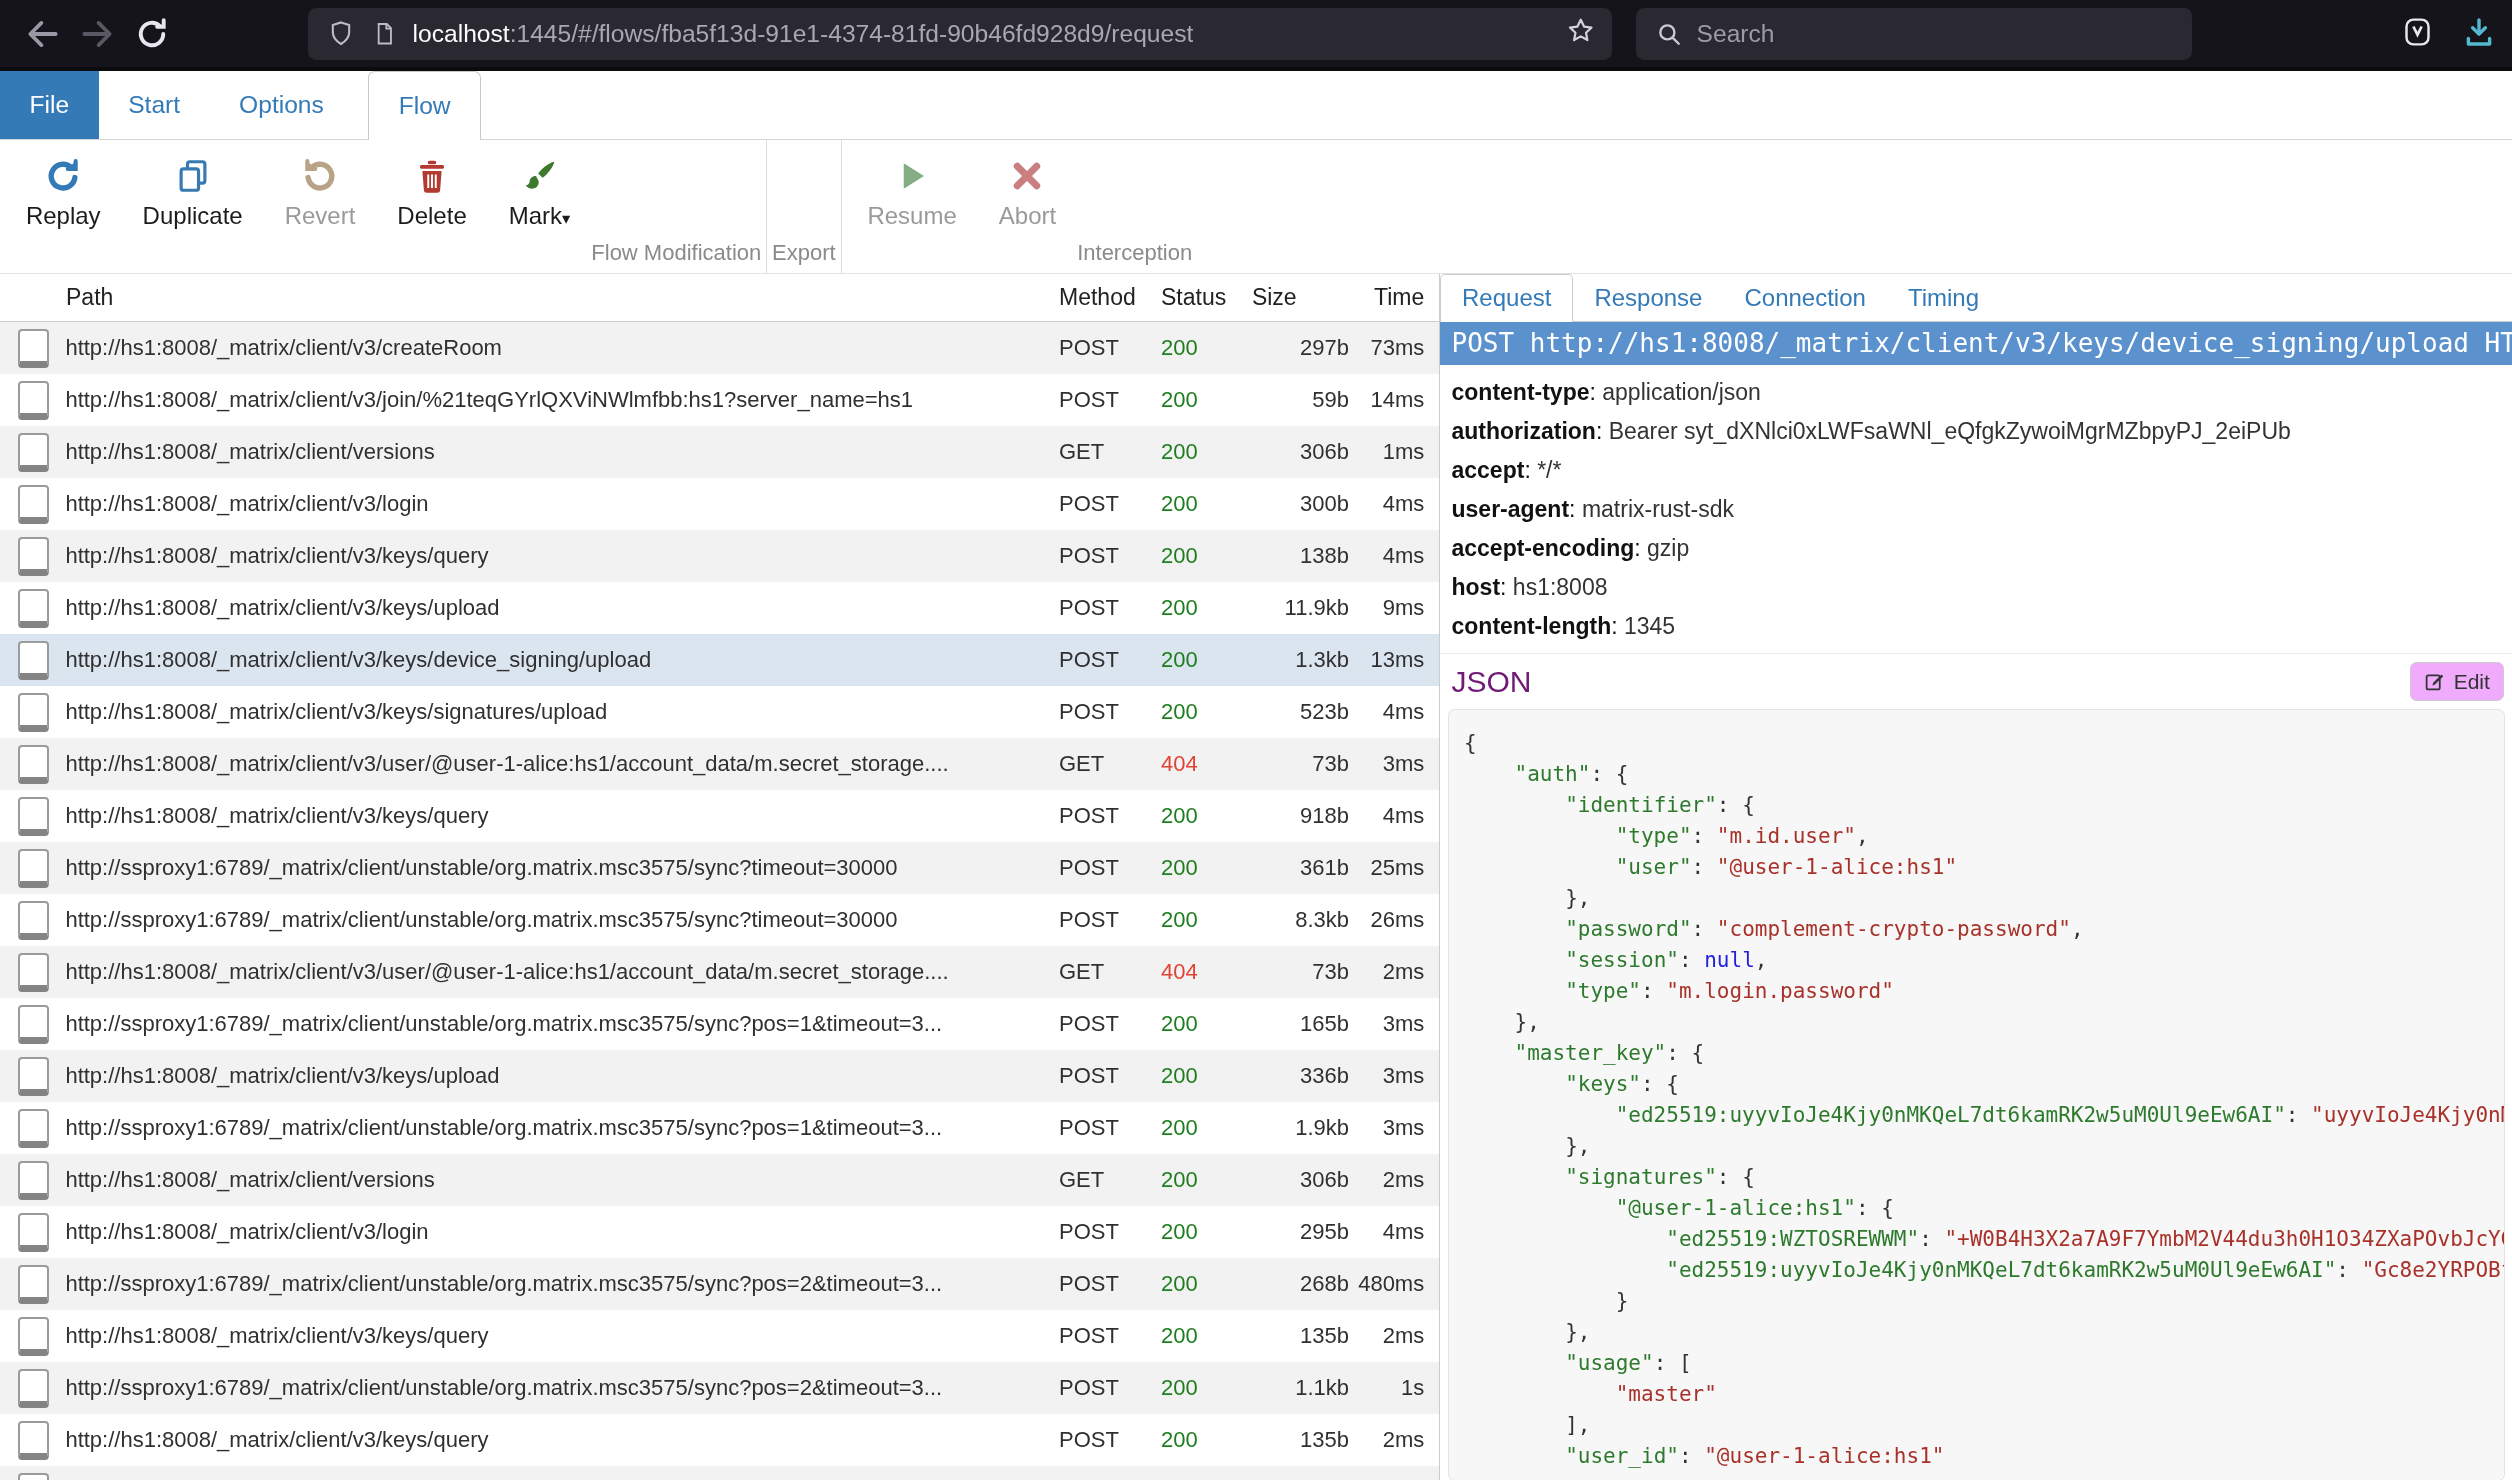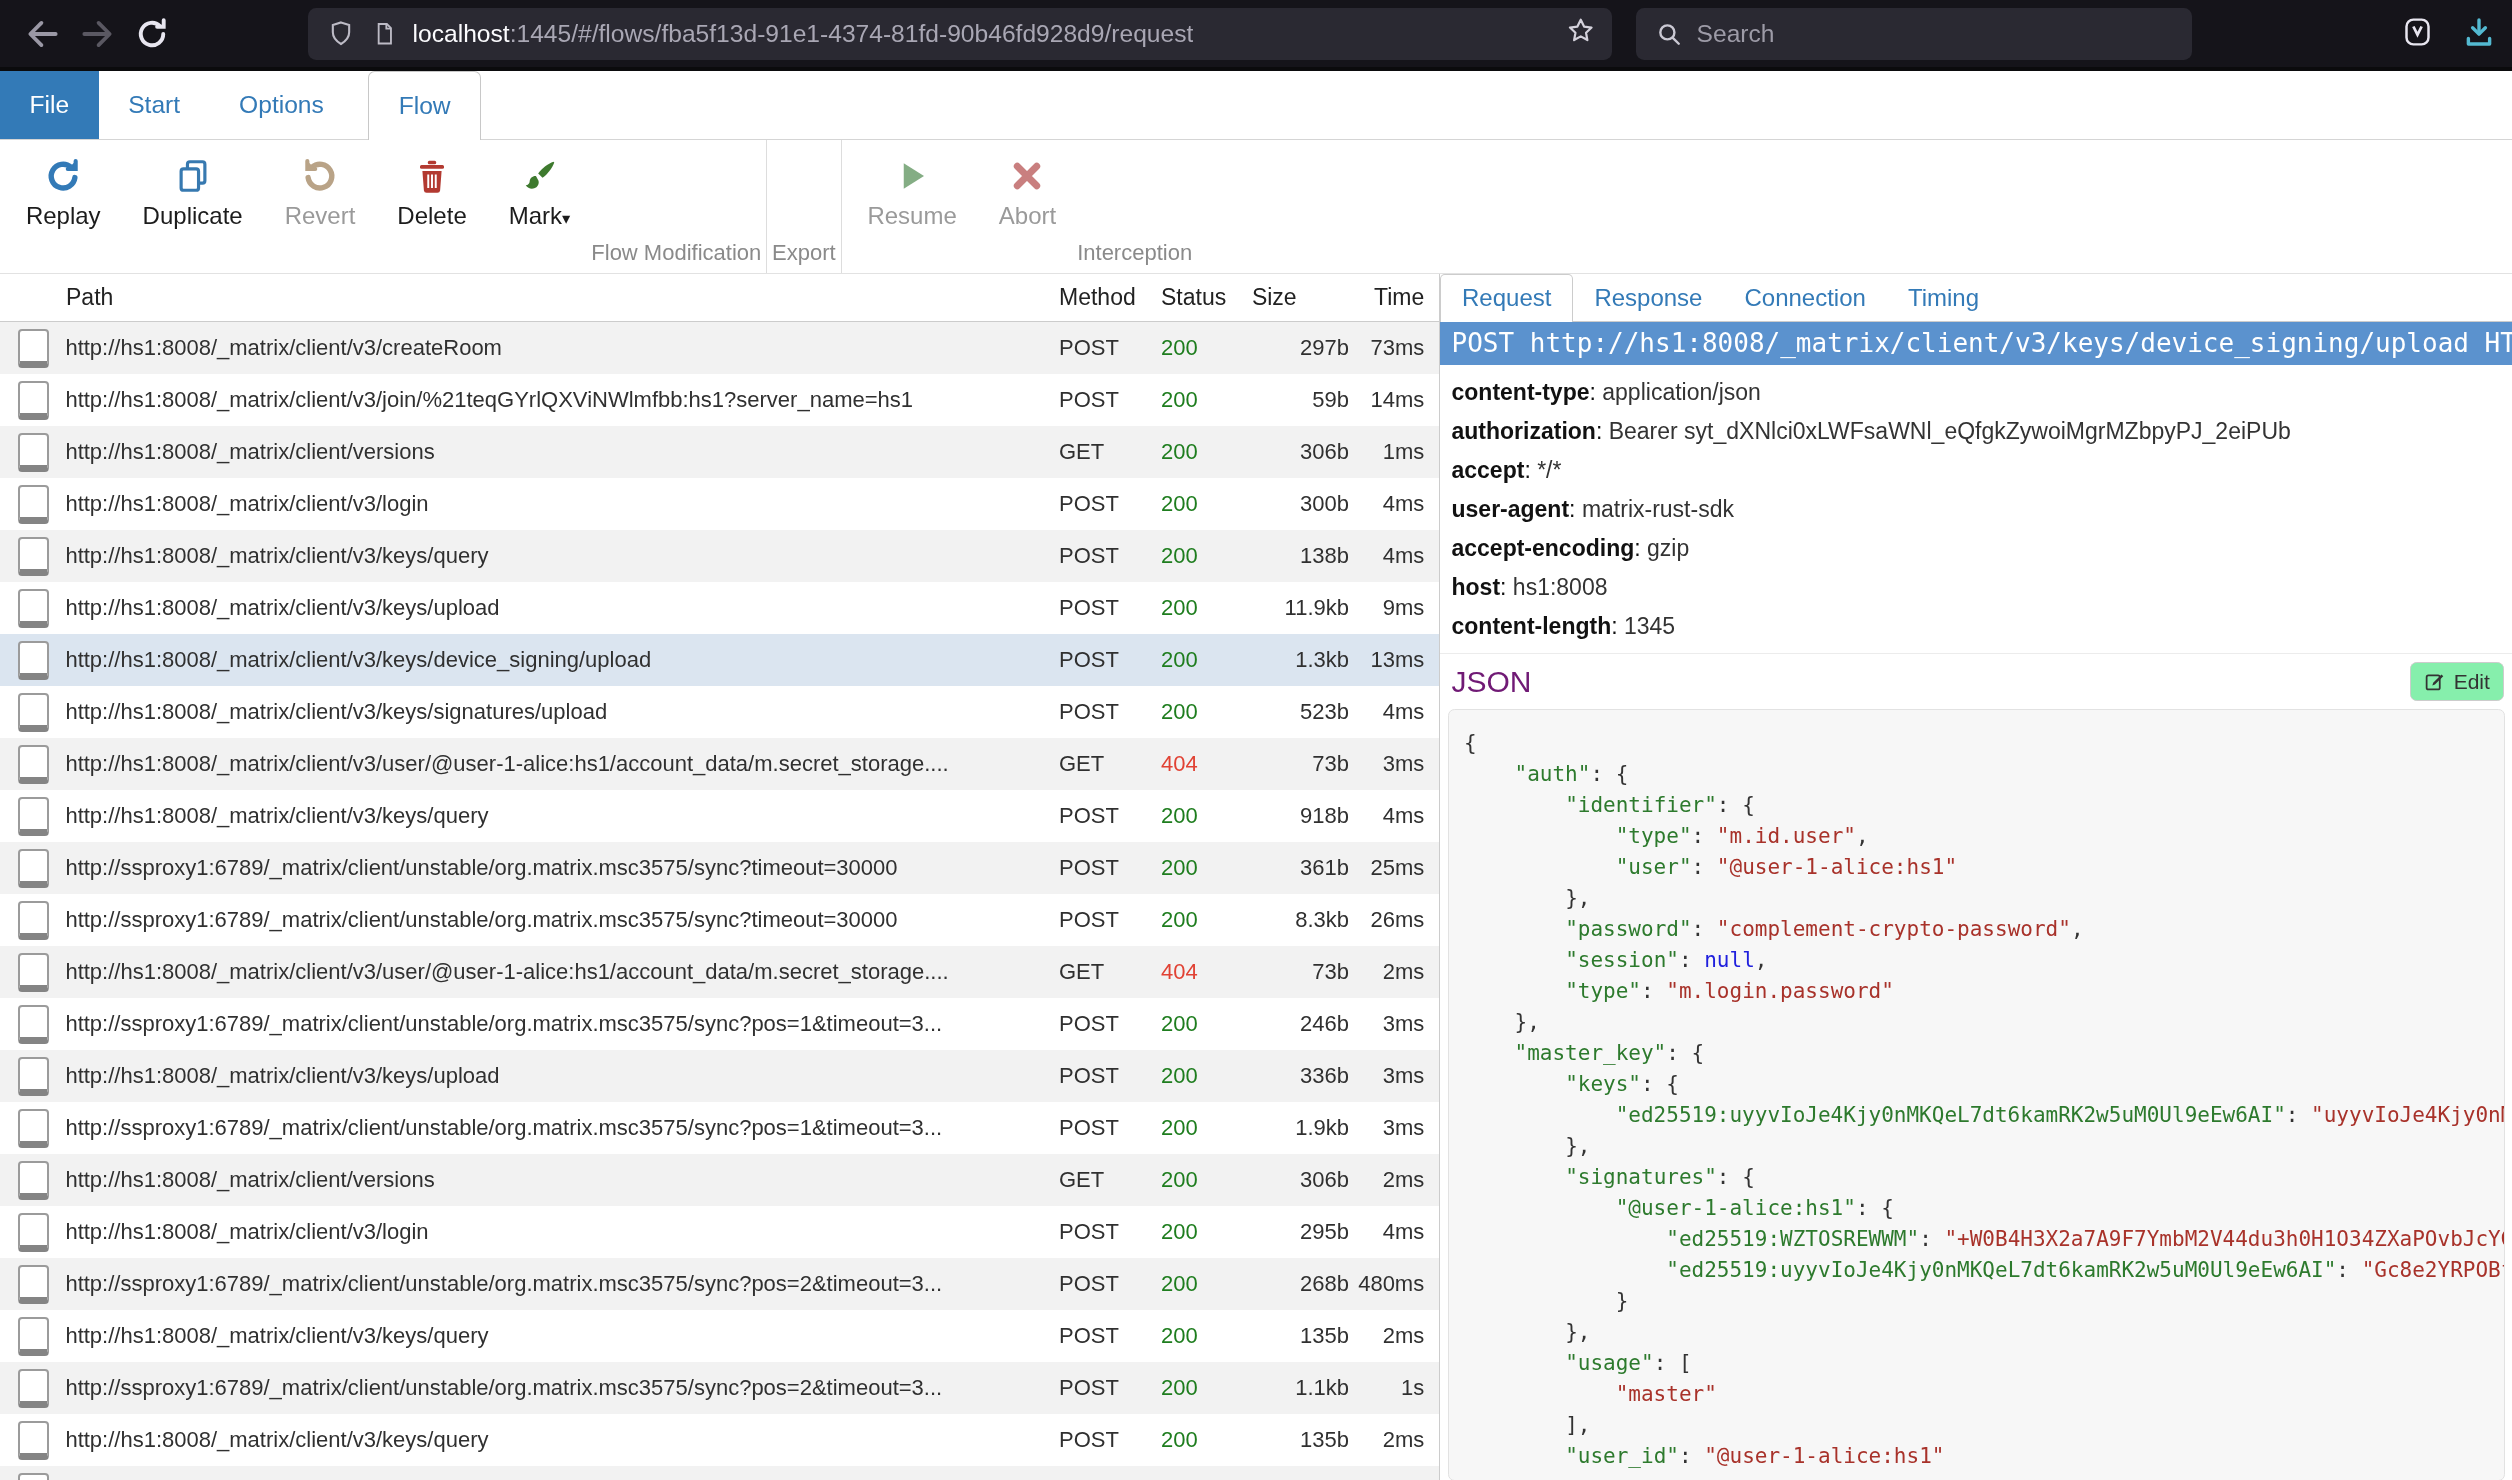--- a/index.html
+++ b/index.html
@@ -78,21 +78,21 @@
     padding-left:11.5px;white-space:nowrap;overflow:hidden}
   .headers{padding:8.2px 0 0 11.5px;flex:0 0 auto}
   .hline{line-height:39px;font-size:23px;white-space:nowrap;overflow:hidden}
   .hname{font-weight:bold;color:#111}
   .hcolon{color:#111}
   .hval{font-family:Liberation Sans, sans-serif;color:#333}
   .hrule{border:0;border-top:1.6px solid #ececec;margin:6.6px 0 0 0}
   .body-head{display:flex;align-items:center;padding:8.2px 8.2px 6.6px 11.5px;flex:0 0 auto}
   .fmt{font-weight:normal;font-size:30px;color:#701a75}
   .edit-btn{margin-left:auto;display:flex;align-items:center;gap:8.2px;font-family:inherit;
-    font-size:21px;color:#333;background:#86efac;border:1.6px solid #ccc;border-radius:6.6px;
+    font-size:21px;color:#333;background:#f0abfc;border:1.6px solid #ccc;border-radius:6.6px;
     padding:6.6px 13px;cursor:pointer}
   .json-box{margin:1.6px 6.6px 0 8.2px;flex:1;background:#f7f7f7;border:1.6px solid #e2e2e2;
     border-radius:6.6px;padding:18px 14.8px;overflow:hidden;
     font-family:"DejaVu Sans Mono",monospace;font-size:21px;line-height:31px}
   .jline{white-space:pre}
   .tk-p{color:#333}.tk-k{color:var(--jk)}.tk-s{color:var(--js)}.tk-n{color:var(--jn)}
 </style>
 </head>
 <body>
 
@@ -361,21 +361,21 @@
             <span class="c-method">GET</span>
             <span class="c-status st-404">404</span>
             <span class="c-size">73b</span>
             <span class="c-time">2ms</span>
           </div>
           <div class="frow">
             <span class="ficon"></span>
             <span class="c-path">http://ssproxy1:6789/_matrix/client/unstable/org.matrix.msc3575/sync?pos=1&amp;timeout=3...</span>
             <span class="c-method">POST</span>
             <span class="c-status st-200">200</span>
-            <span class="c-size">246b</span>
+            <span class="c-size">165b</span>
             <span class="c-time">3ms</span>
           </div>
           <div class="frow">
             <span class="ficon"></span>
             <span class="c-path">http://hs1:8008/_matrix/client/v3/keys/upload</span>
             <span class="c-method">POST</span>
             <span class="c-status st-200">200</span>
             <span class="c-size">336b</span>
             <span class="c-time">3ms</span>
           </div>

